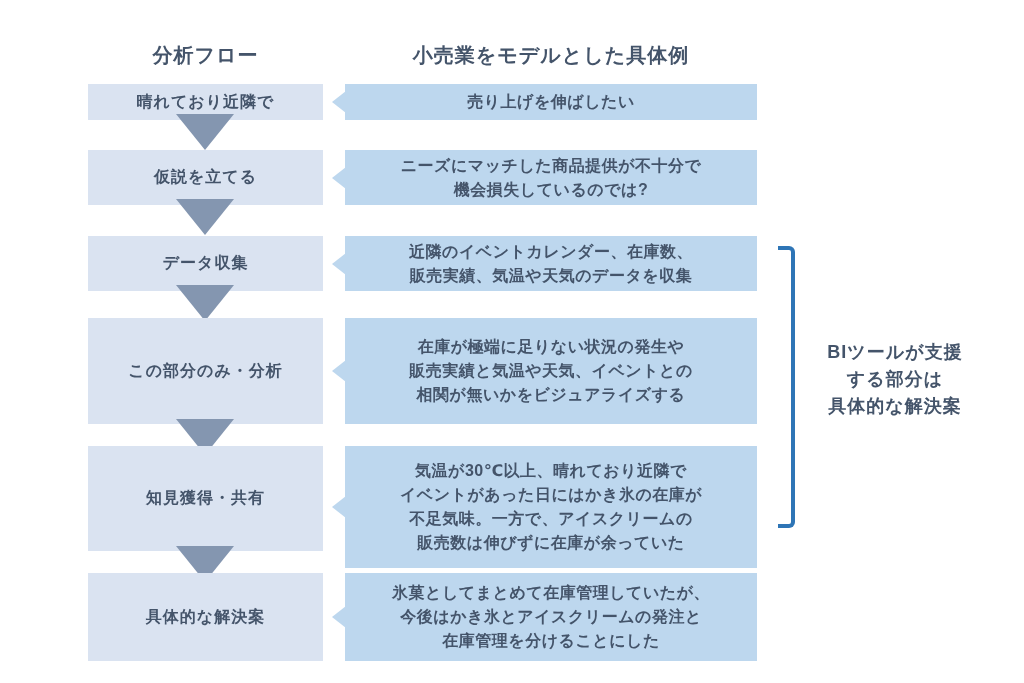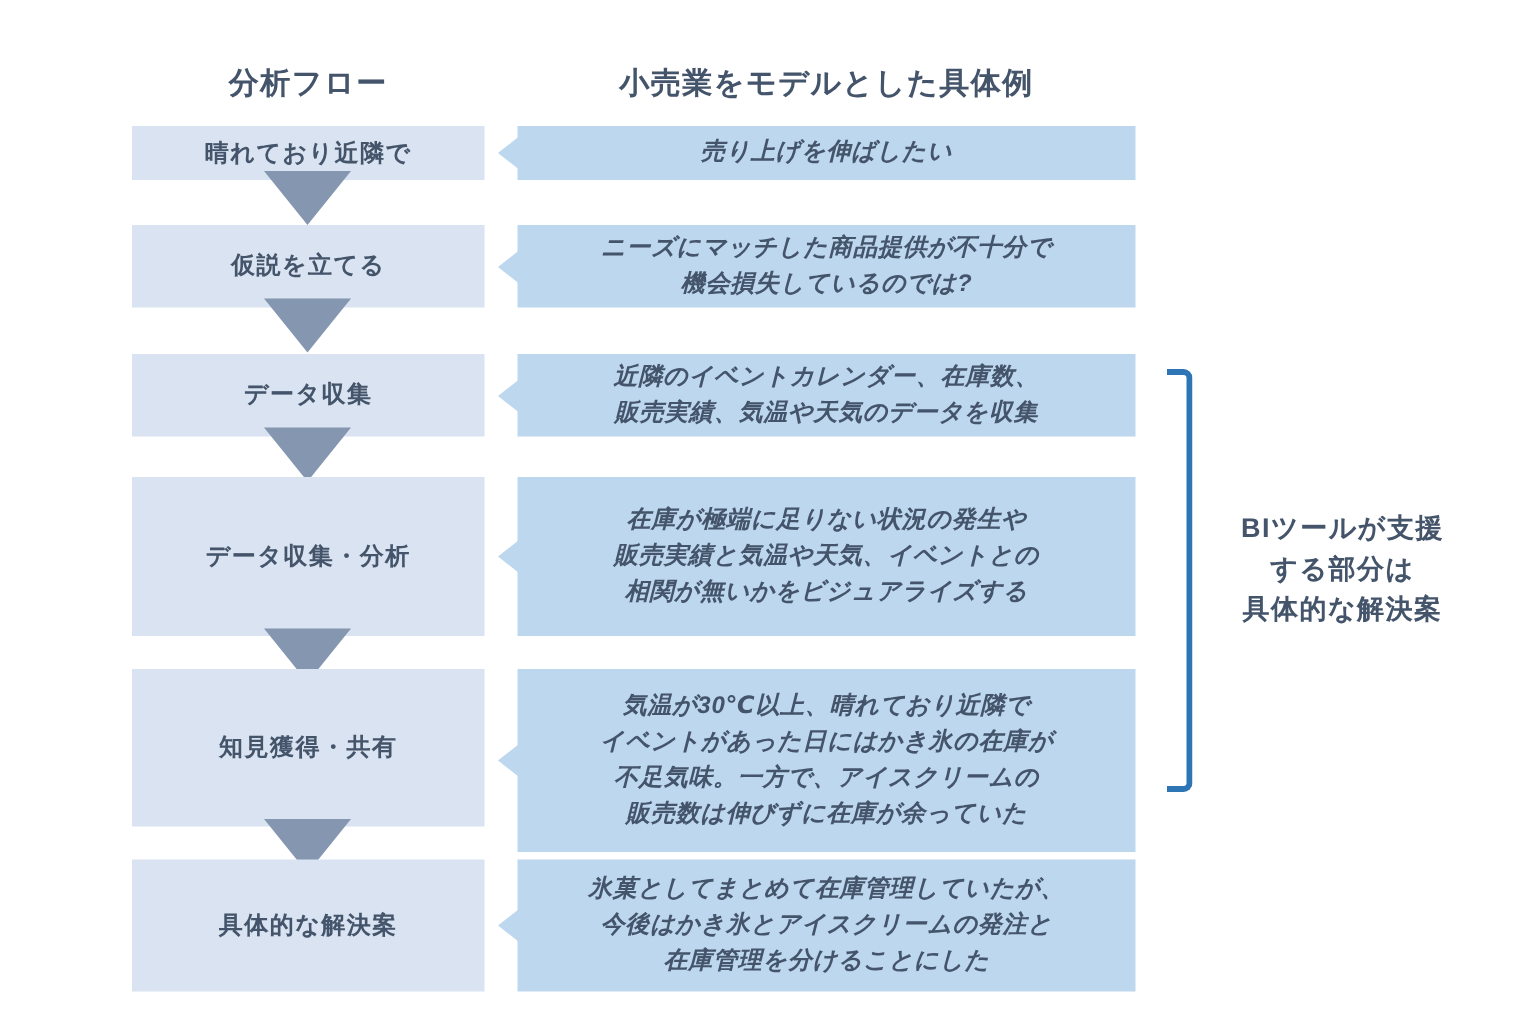--- a/index.html
+++ b/index.html
@@ -18,21 +18,21 @@
   .step-box {
     position:absolute; left:88px; width:235px;
     background:var(--left-box-color); color:var(--text-color);
     font-size:16px; font-weight:bold; letter-spacing:1px;
     display:flex; align-items:center; justify-content:center;
   }
   .example-box {
     position:absolute; left:345px; width:412px;
     background:var(--right-box-color); color:var(--text-color);
     font-size:16px; font-weight:bold; letter-spacing:0.5px;
-    display:flex; align-items:center; justify-content:center;font-style:italic;
+    display:flex; align-items:center; justify-content:center;
   }
   .example-box .txt { white-space:pre-line; text-align:center; line-height:24px; }
   .tip {
     position:absolute; left:-13px; top:50%; transform:translateY(-50%);
     width:0; height:0;
     border-top:11px solid transparent; border-bottom:11px solid transparent;
     border-right:14px solid var(--right-box-color);
   }
   .down-arrow {
     position:absolute; left:176px; width:0; height:0;
@@ -77,21 +77,21 @@
   <div class="down-arrow" style="top:183px"></div>
 
   <div class="step-box" style="top:220px;height:55px">データ収集</div>
   <div class="example-box" style="top:220px;height:55px">
     <span class="tip"></span>
     <span class="txt">近隣のイベントカレンダー、在庫数、
 販売実績、気温や天気のデータを収集</span>
   </div>
   <div class="down-arrow" style="top:269px"></div>
 
-  <div class="step-box" style="top:302px;height:106px">データ収集・分析</div>
+  <div class="step-box" style="top:302px;height:106px">この部分のみ・分析</div>
   <div class="example-box" style="top:302px;height:106px">
     <span class="tip"></span>
     <span class="txt">在庫が極端に足りない状況の発生や
 販売実績と気温や天気、イベントとの
 相関が無いかをビジュアライズする</span>
   </div>
   <div class="down-arrow" style="top:403px"></div>
 
   <div class="step-box" style="top:430px;height:105px">知見獲得・共有</div>
   <div class="example-box" style="top:430px;height:122px">

